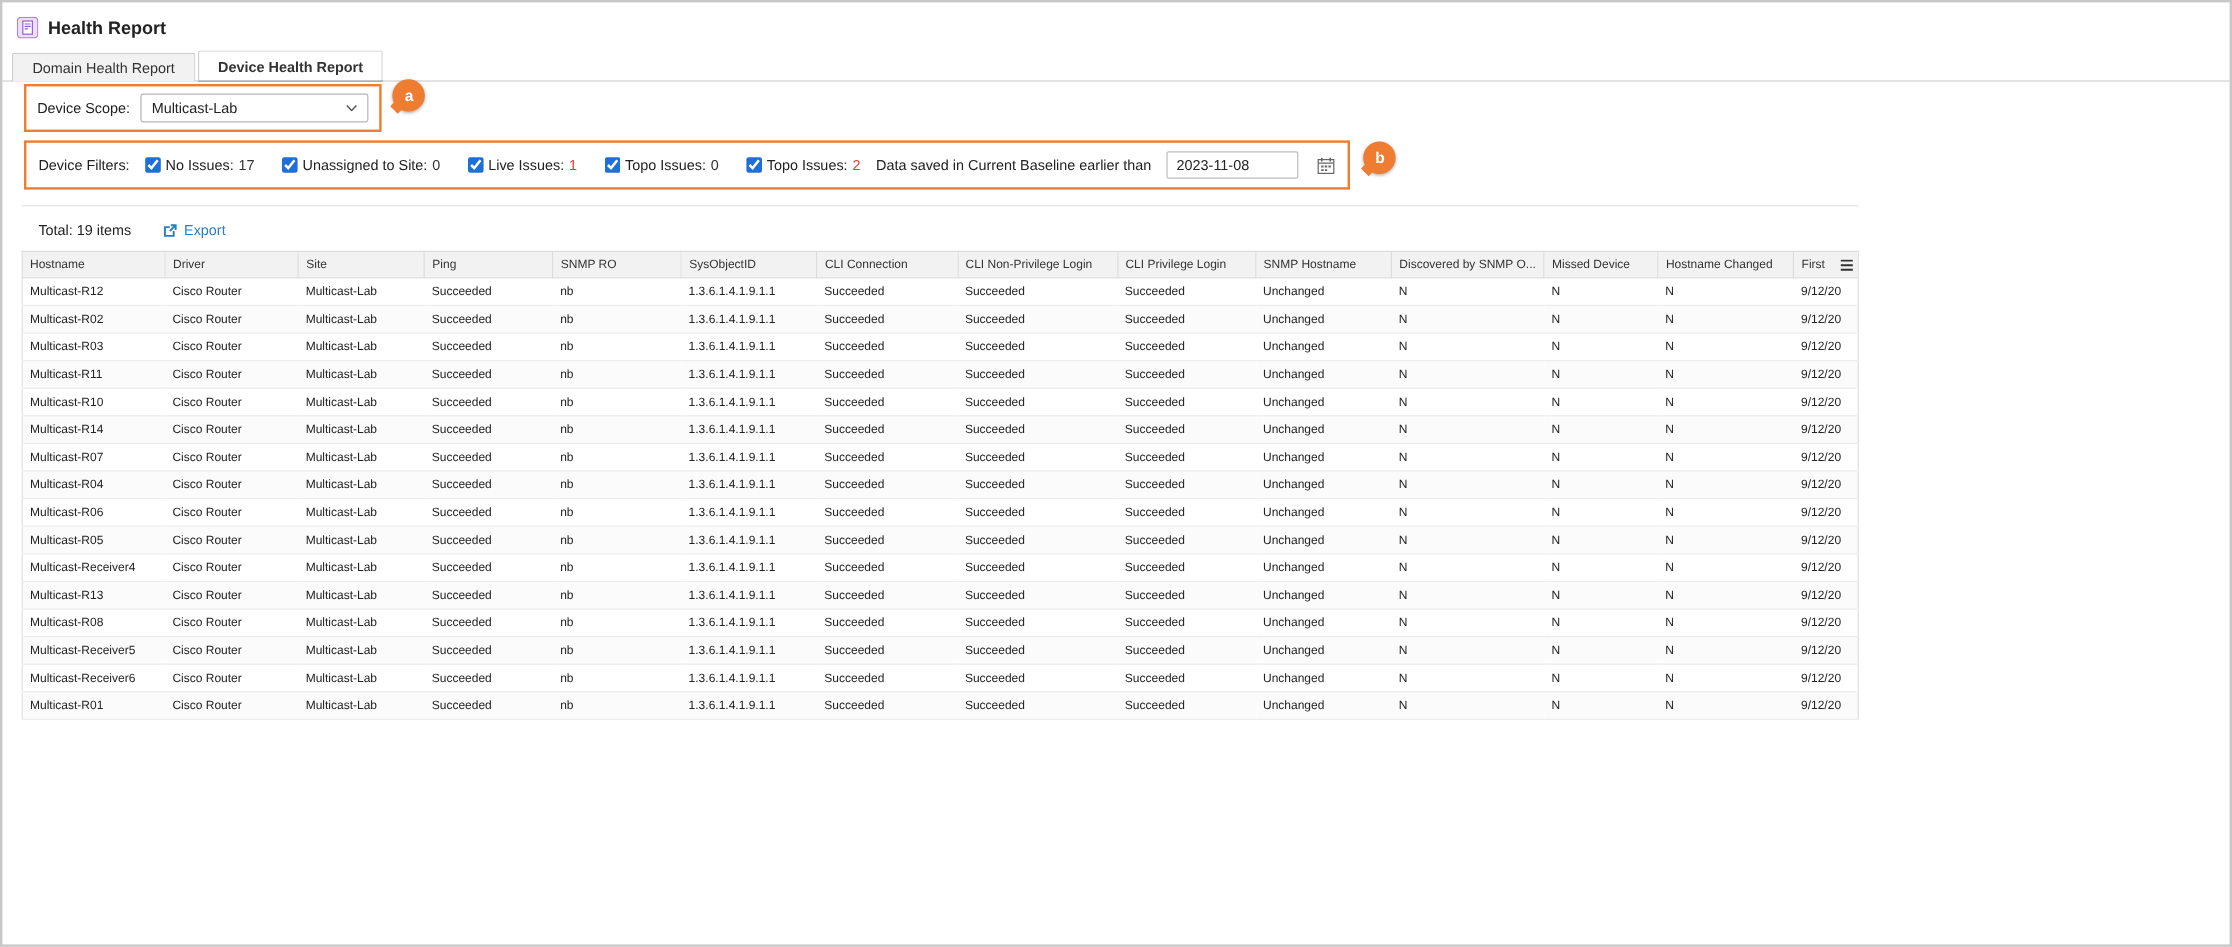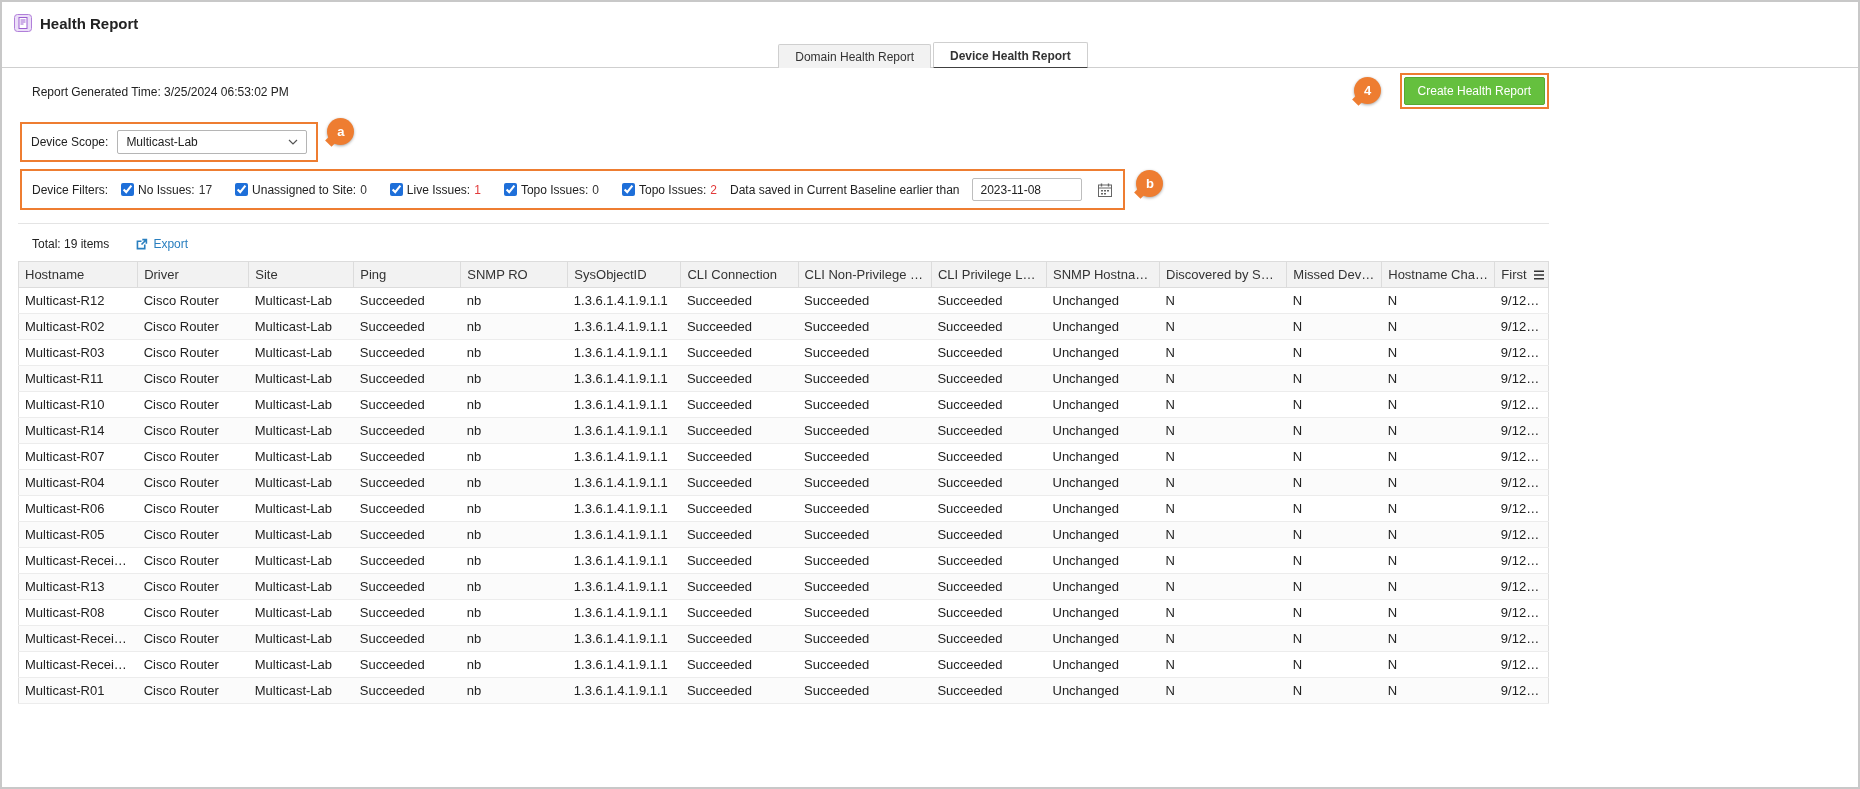--- a/index.html
+++ b/index.html
@@ -11,21 +11,21 @@
     color: #222;
     overflow: hidden;
     position: relative;
   }
 
   
   .titlebar { display: flex; align-items: center; gap: 8px; padding: 12px 0 9px 12px; }
   .titlebar .title { font-size: 15px; font-weight: 600; color: #222; }
 
   
-  .tabbar { display: flex; align-items: flex-end; height: 27px; border-bottom: 1px solid #cfcfcf; padding-left: 8px; justify-content: center; }
+  .tabbar { display: flex; align-items: flex-end; height: 27px; border-bottom: 1px solid #cfcfcf; padding-left: 8px; }
   .tab {
     padding: 5px 16px 4px; font-size: 12px; color: #333;
     background: #f2f2f2; border: 1px solid #cfcfcf; border-bottom: none;
     margin-right: 2px; border-radius: 2px 2px 0 0; position: relative; top: 1px;
     cursor: default; white-space: nowrap;
   }
   .tab.active { background: #fff; font-weight: 600; padding-top: 6px; border-bottom: 1px solid #404040; }
 
   
   .content { padding: 0 0 0 16px; width: 1547px; }
@@ -90,21 +90,21 @@
   .total { font-size: 12px; color: #222; margin-left: 14px; }
   .export { display: inline-flex; align-items: center; gap: 5px; color: var(--link); font-size: 12px; margin-left: 26px; text-decoration: none; cursor: pointer; justify-content: flex-end; }
   .search-input {
     margin-left: auto; width: 262px; height: 24px;
     border: 1px solid #c9c9c9; border-radius: 2px;
     font-family: inherit; font-size: 12px; padding: 3px 9px; color: #444;
   }
   .search-input::placeholder { color: #9a9a9a; }
 
   
-  table.report { border-collapse: collapse; table-layout: fixed; width: 1531px; font-size: 13px; border: 1px solid #e0e0e0; }
+  table.report { border-collapse: collapse; table-layout: fixed; width: 1531px; font-size: 10px; border: 1px solid #e0e0e0; }
   .report th {
     background: #f2f2f2; border: 1px solid #dcdcdc; padding: 5px 6px;
     text-align: left; font-weight: normal; color: #333;
     white-space: nowrap; overflow: hidden; text-overflow: ellipsis;
   }
   .report th:last-child { position: relative; padding-right: 18px; }
   .col-settings-icon { position: absolute; right: 3px; top: 6px; }
   .report td {
     padding: 5px 6px; border-bottom: 1px solid #ececec; color: #222;
     white-space: nowrap; overflow: hidden; text-overflow: ellipsis; height: 23px;
@@ -127,27 +127,20 @@
   <span class="title">Health Report</span>
 </div>
 
 <div class="tabbar">
     <div class="tab">Domain Health Report</div>
     <div class="tab active">Device Health Report</div>
   </div>
 
 <div class="content">
 
-  <div class="topbar">
-    <span class="gen-time">Report Generated Time: 3/25/2024 06:53:02 PM</span>
-    <div class="callout callout-4">4</div>
-    <div class="create-wrap">
-      <button class="create-btn">Create Health Report</button>
-    </div>
-  </div>
 
   <div>
     <div class="scope-box">
       <span class="field-label">Device Scope:</span>
       <div class="select">
         <span>Multicast-Lab</span>
         <span style="display:flex">
           <svg width="10" height="6" viewBox="0 0 10 6">
               <path d="M1 1l4 4 4-4" fill="none" stroke="#555" stroke-width="1.2"></path>
             </svg>

